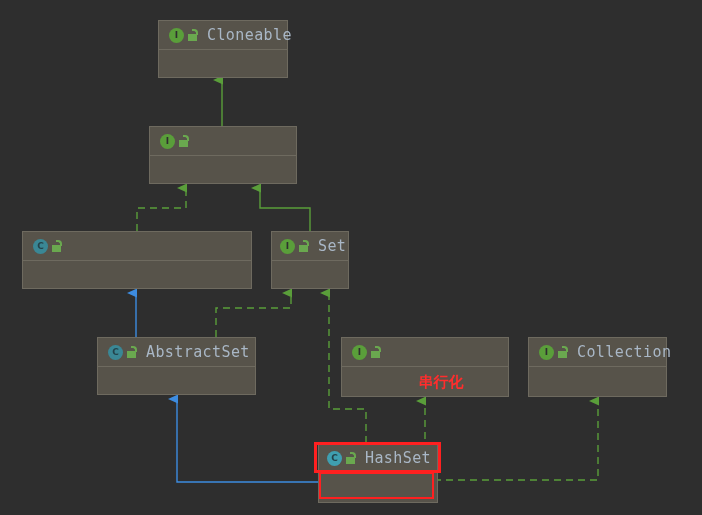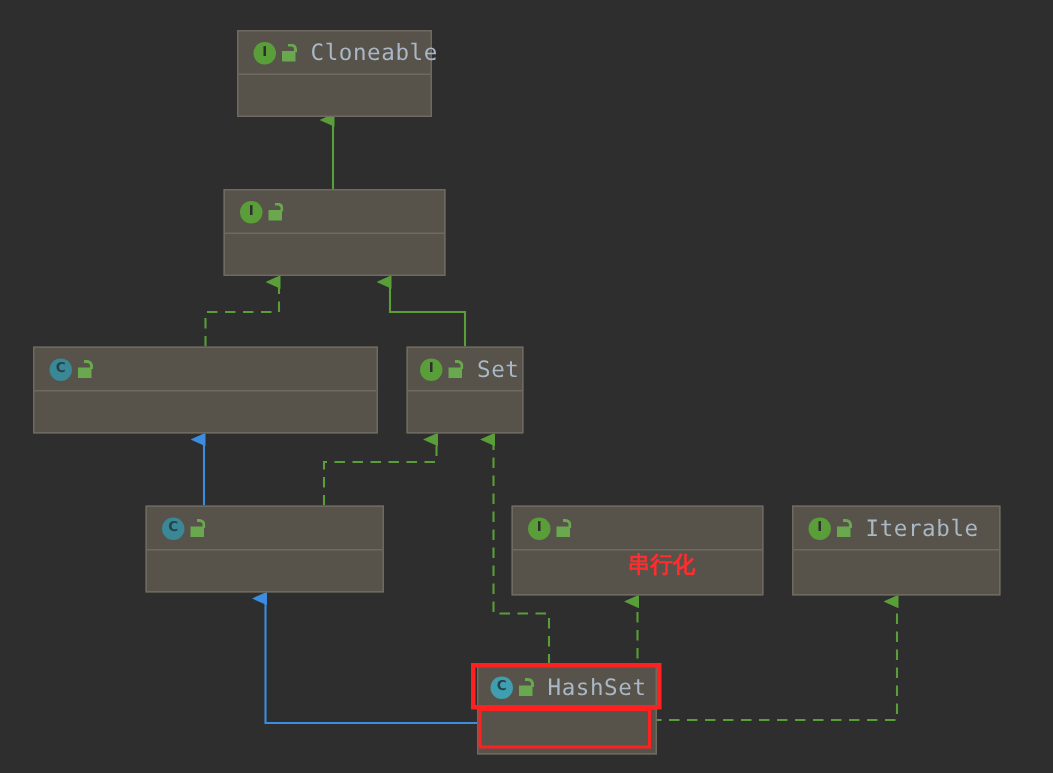--- a/index.html
+++ b/index.html
@@ -35,20 +35,21 @@
     height: 29px;
     padding: 0 10px;
     border-bottom: 1px solid #6e6a5f;
     box-sizing: border-box;
     white-space: nowrap;
   }
   .node .body-row {
     height: 28px;
     box-sizing: border-box;
     display: flex;
+    align-items: center;
     justify-content: center;
     margin-left: 32px;
   }
   .node.tall .body-row { height: 30px; }
   .type-name {
     color: #a9b7c6;
     font-family: "DejaVu Sans Mono", "Liberation Mono", monospace;
     font-size: 15px;
     letter-spacing: 0.4px;
     margin-left: 8px;
@@ -195,20 +196,21 @@
     </div>
   </div>
 
   <div class="node" style="left:97px; top:337px; width:159px; height:58px;">
     <div class="title-row">
       <span class="icon-class dim">C</span>
       <span class="icon-lock">
         <span class="shackle"></span>
           <span class="body"></span>
       </span>
+      <span class="type-name">AbstractSet</span>
     </div>
     <div class="body-row">
       <span class="note-cn"></span>
     </div>
   </div>
 
   <div class="node tall" style="left:341px; top:337px; width:168px; height:60px;">
     <div class="title-row">
       <span class="icon-iface">I</span>
       <span class="icon-lock">
@@ -221,21 +223,21 @@
     </div>
   </div>
 
   <div class="node tall" style="left:528px; top:337px; width:139px; height:60px;">
     <div class="title-row">
       <span class="icon-iface">I</span>
       <span class="icon-lock">
         <span class="shackle"></span>
           <span class="body"></span>
       </span>
-      <span class="type-name">Iterable</span>
+      <span class="type-name">Collection</span>
     </div>
   </div>
 
   <div class="node tall" style="left:318px; top:443px; width:120px; height:60px;">
     <div class="title-row" style="padding:0 8px;">
       <span class="icon-class">C</span>
       <span class="icon-lock">
         <span class="shackle"></span>
           <span class="body"></span>
       </span>

